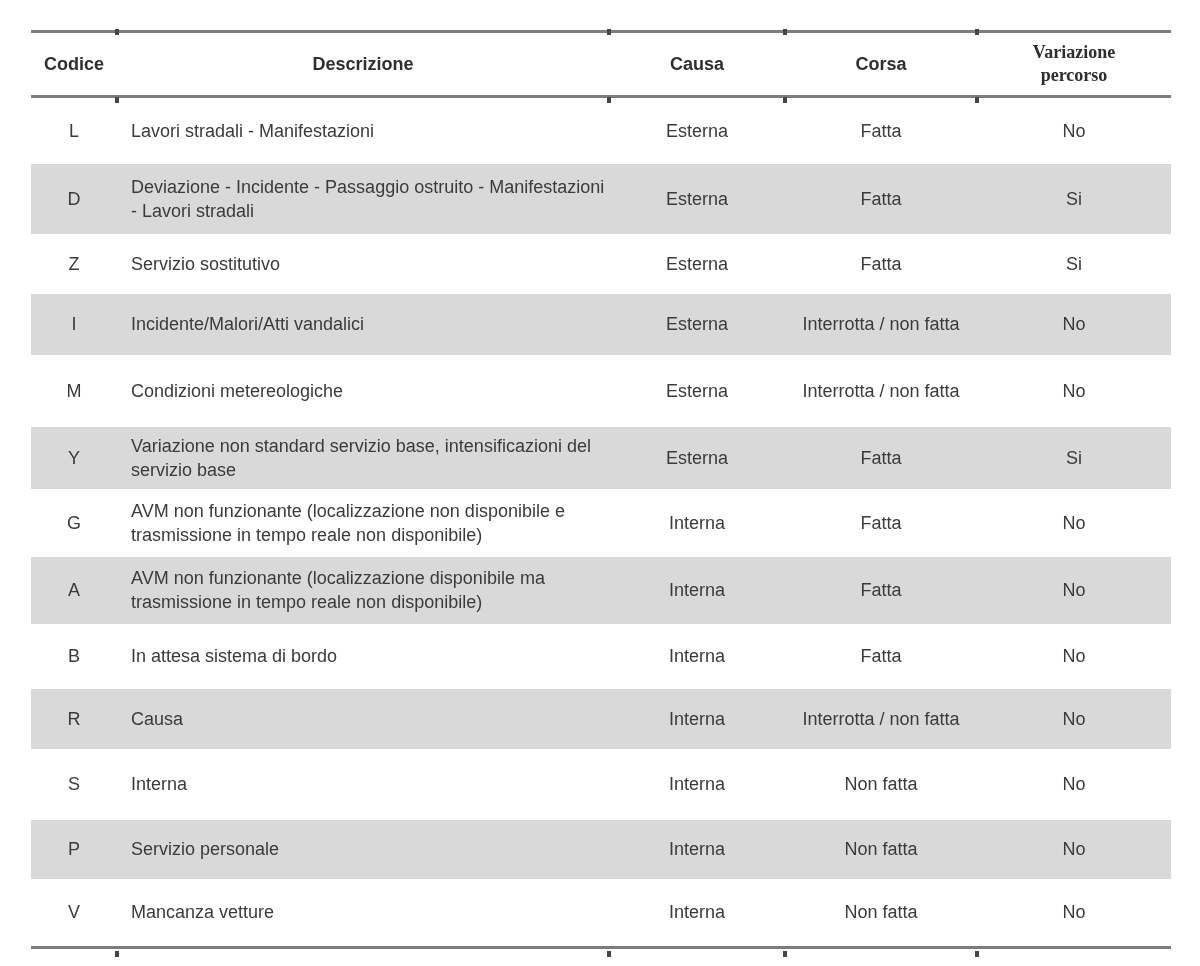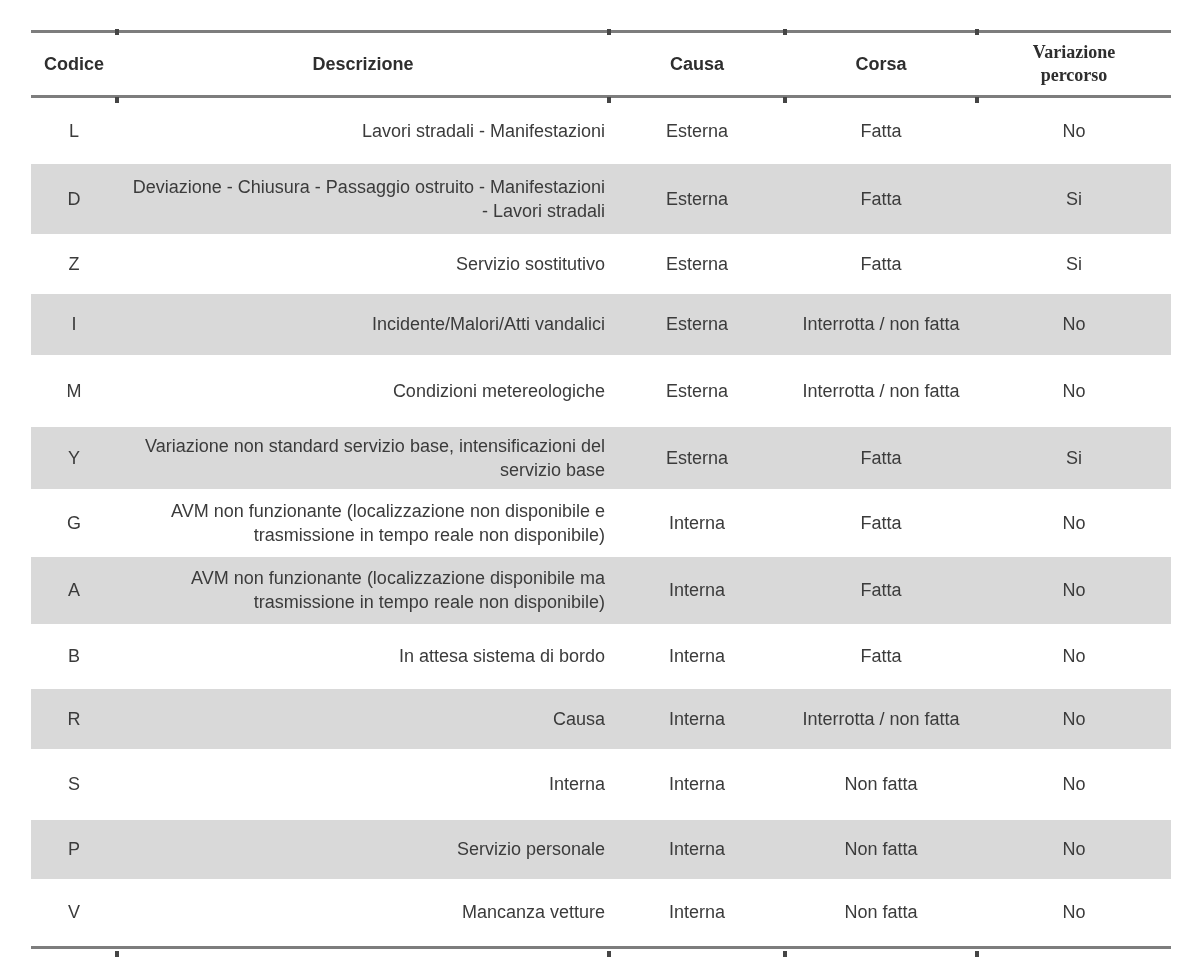--- a/index.html
+++ b/index.html
@@ -47,21 +47,21 @@
   }
 
   td {
     font-size: 18px;
     text-align: center;
     vertical-align: middle;
     padding: 0;
     line-height: 24px;
   }
   td.col-descrizione {
-    text-align: right;
+    text-align: left;
     padding-left: 14px;
     padding-right: 4px;
   }
   tbody tr { background: #ffffff; }
   tbody tr.shaded { background: #d9d9d9; }
 
   tbody tr:nth-child(1)  { height: 67px; }
   tbody tr:nth-child(2)  { height: 70px; }
   tbody tr:nth-child(3)  { height: 60px; }
   tbody tr:nth-child(4)  { height: 61px; }
@@ -107,21 +107,21 @@
     <tbody>
         <tr>
           <td class="col-codice">L</td>
           <td class="col-descrizione">Lavori stradali - Manifestazioni</td>
           <td class="col-causa">Esterna</td>
           <td class="col-corsa">Fatta</td>
           <td class="col-variazione_percorso">No</td>
         </tr>
         <tr class="shaded">
           <td class="col-codice">D</td>
-          <td class="col-descrizione">Deviazione - Chiusura - Passaggio ostruito - Manifestazioni - Lavori stradali</td>
+          <td class="col-descrizione">Deviazione - Incidente - Passaggio ostruito - Manifestazioni - Lavori stradali</td>
           <td class="col-causa">Esterna</td>
           <td class="col-corsa">Fatta</td>
           <td class="col-variazione_percorso">Si</td>
         </tr>
         <tr>
           <td class="col-codice">Z</td>
           <td class="col-descrizione">Servizio sostitutivo</td>
           <td class="col-causa">Esterna</td>
           <td class="col-corsa">Fatta</td>
           <td class="col-variazione_percorso">Si</td>

